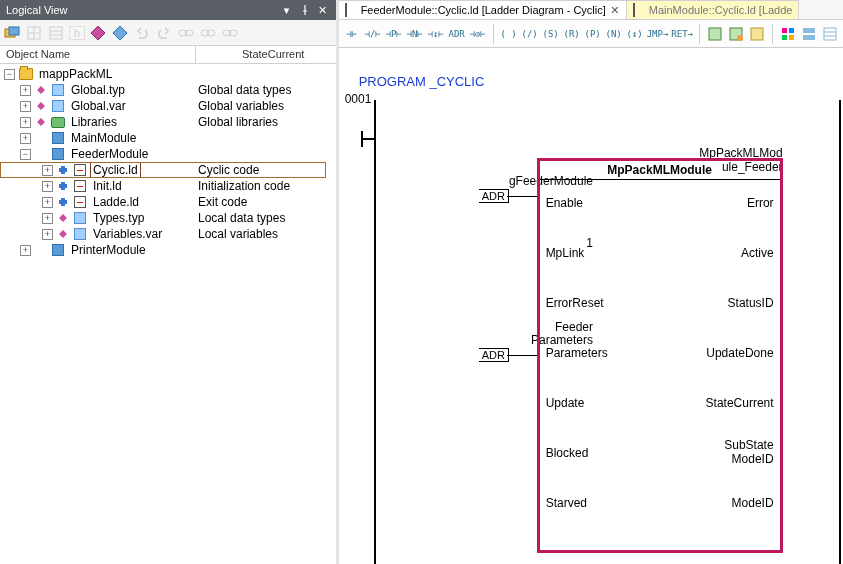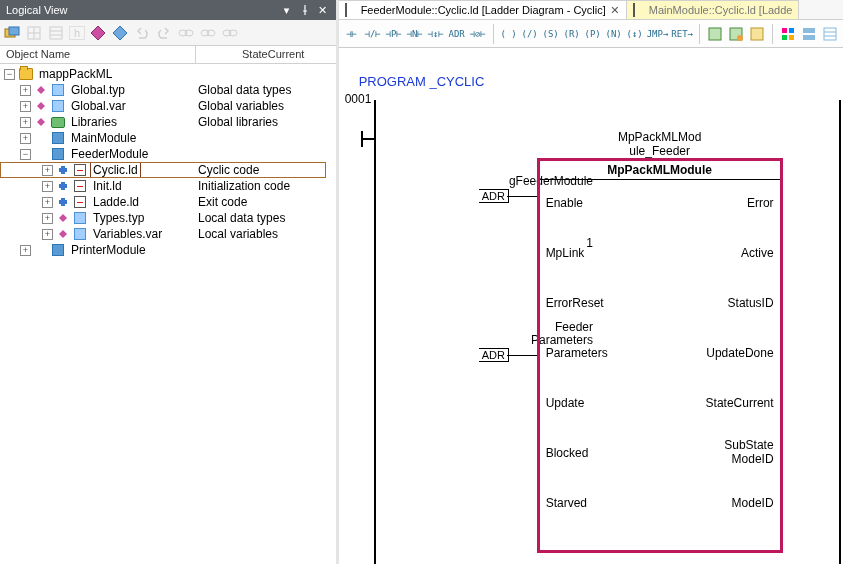--- a/index.html
+++ b/index.html
@@ -36,21 +36,21 @@
   .ld-toolbar .sep { width: 1px; height: 20px; background: #ccc; margin: 0 3px; }
   .ld-toolbar .t { min-width: 18px; height: 20px; display: inline-flex; align-items: center; justify-content: center; font-size: 9px; color: #2b6f8f; cursor: pointer; font-family: monospace; }
   .editor { flex: 1; position: relative; background: #fff; overflow: hidden; }
   .prog-title { position: absolute; left: 20px; top: 26px; color: #1a3bd6; font-size: 13px; }
   .rung-num { position: absolute; left: 6px; top: 44px; font-size: 12px; }
   .rail-left { position: absolute; left: 35px; top: 52px; width: 2px; height: 510px; background: #000; }
   .rail-right { position: absolute; right: 2px; top: 52px; width: 2px; height: 510px; background: #000; }
   .stub { position: absolute; left: 22px; top: 90px; width: 14px; height: 2px; background: #000; }
   .stub-v { position:absolute; left:22px; top:83px; width:2px; height:16px; background:#000; }
   .block { position: absolute; left: 198px; top: 110px; width: 246px; border: 3px solid #be185d; }
-  .block-title-above { position: absolute; left: 198px; top: 82px; width: 246px; text-align: center; font-size: 12px; }
+  .block-title-above { position: absolute; left: 198px; top: 98px; width: 246px; text-align: right; font-size: 12px; }
   .block-header { text-align: center; font-weight: bold; padding: 2px 0; border-bottom: 1px solid #000; font-size: 12px; }
   .port-row { height: 50px; position: relative; }
   .port-left { position: absolute; left: 6px; top: 16px; font-size: 12px; }
   .port-right { position: absolute; right: 6px; top: 16px; font-size: 12px; text-align: right; }
   .in-label { position: absolute; right: 250px; font-size: 12px; text-align: right; width: 100px; }
   .adr-box { position:absolute; font-size:11px; border-top:1px solid #000;border-right:1px solid #000;border-bottom:1px solid #000; padding:0 3px; height:14px; line-height:13px; }
   .wire { position:absolute; height:1px; background:#000; }
 
   
   .folder-icon { width:14px;height:12px;background:#f5c542;border:1px solid #b8860b;border-radius:1px; position:relative; }

